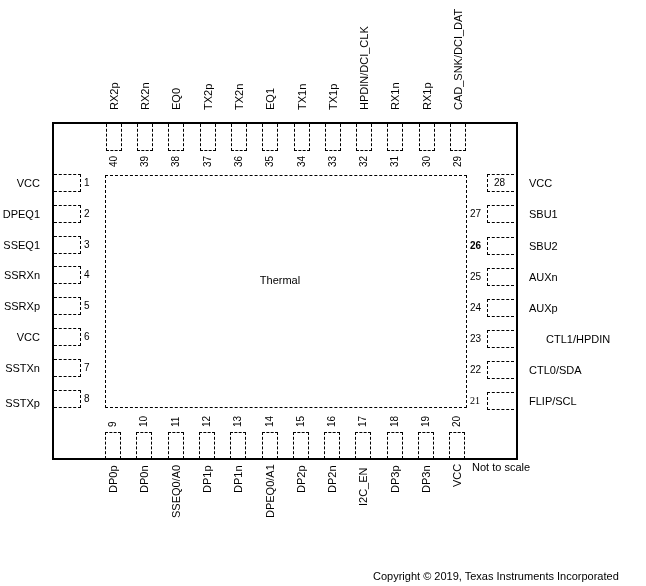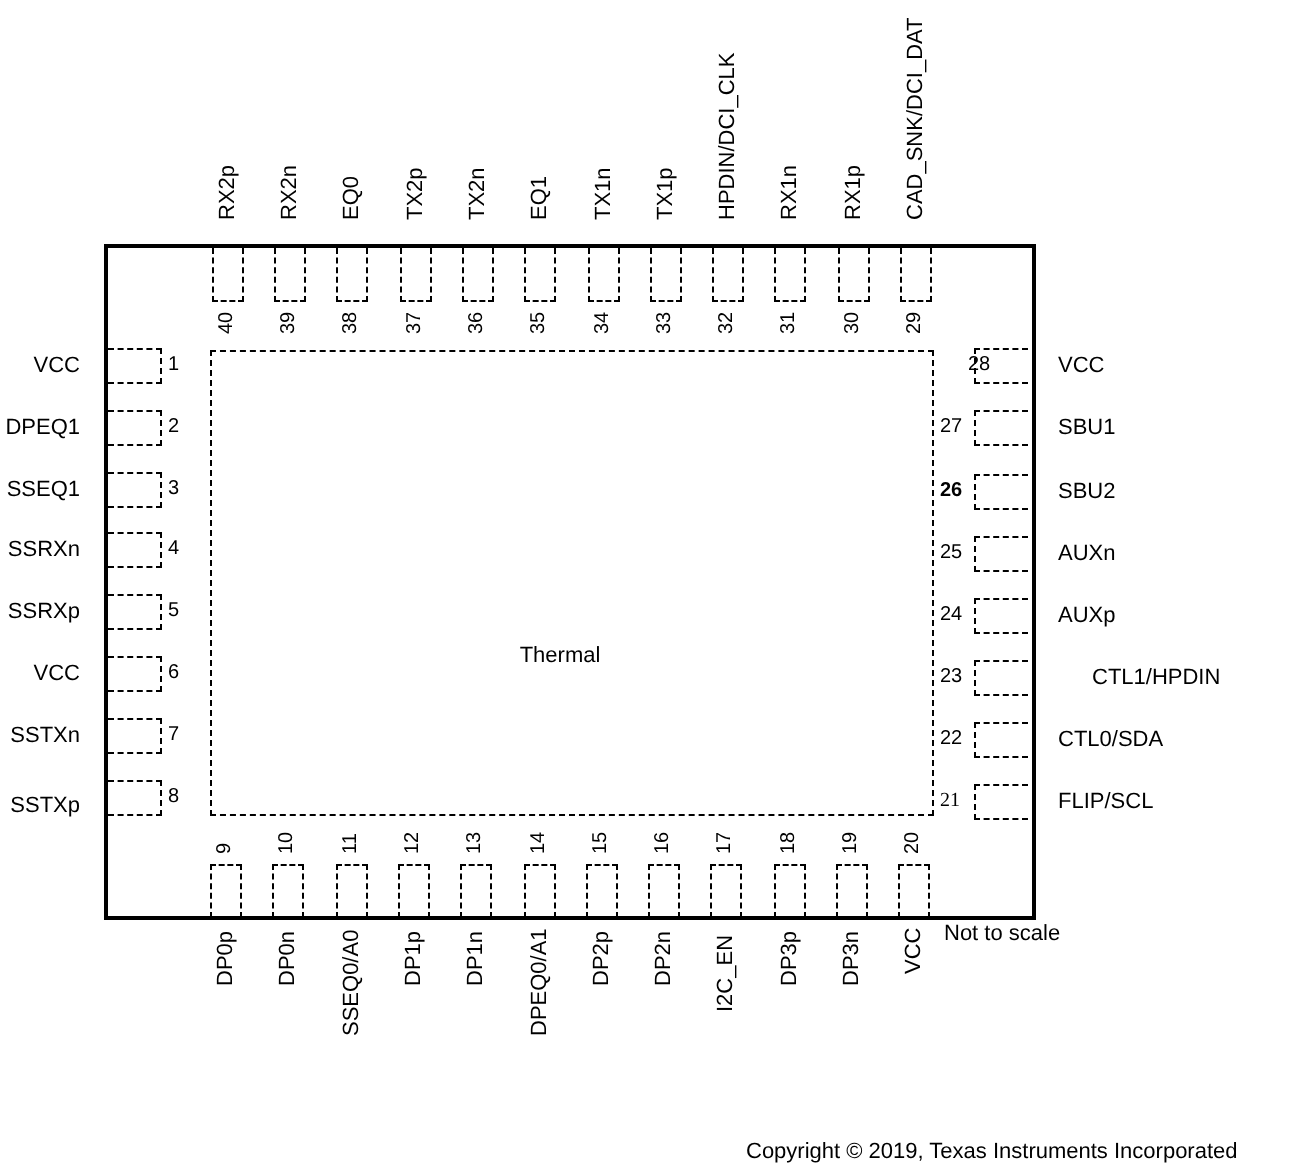--- a/index.html
+++ b/index.html
@@ -13,21 +13,21 @@
                   border:2px solid #000; box-sizing: content-box; }
   .tpad { position:absolute; left:105px; top:175px; width:360px; height:231px;
           border:1px dashed #000; }
   .pad-h { position:absolute; width:26px; height:16px; border:1px dashed #000; }
   .pad-v { position:absolute; width:14px; height:26px; border:1px dashed #000; }
   .pad-h.left { border-left: none; }
   .pad-h.right { border-right: none; }
   .pad-v.top { border-top: none; }
   .pad-v.bottom { border-bottom: none; }
   .tp-text { position:absolute; left:230px; top:270px; width:100px; text-align:center;
-             font-size:11px; line-height:20px;margin-top:48px; }
+             font-size:11px; line-height:20px; }
 </style>
 </head>
 <body>
 
 <div id="diagram">
   <div class="body-outline"></div>
   <div class="tpad"></div>
   <div class="tp-text">
     <div>Thermal</div>
   </div>
@@ -71,21 +71,21 @@
       <div class="pad-h right" style="left:487px; top:267.6px;"></div>
       <div class="abs num" style="left:470px; top:270.6px;">25</div>
       <div class="abs lbl" style="left:529px; top:270.6px;">AUXn</div>
       <div class="pad-h right" style="left:487px; top:236.5px;"></div>
       <div class="abs num" style="left:470px; top:239.5px;font-weight:bold;">26</div>
       <div class="abs lbl" style="left:529px; top:239.5px;">SBU2</div>
       <div class="pad-h right" style="left:487px; top:205.39999999999998px;"></div>
       <div class="abs num" style="left:470px; top:208.39999999999998px;">27</div>
       <div class="abs lbl" style="left:529px; top:208.39999999999998px;">SBU1</div>
       <div class="pad-h right" style="left:487px; top:174.29999999999998px;"></div>
-      <div class="abs num" style="left:484px; top:177.29999999999998px;">28</div>
+      <div class="abs num" style="left:494px; top:177.29999999999998px;">28</div>
       <div class="abs lbl" style="left:529px; top:177.29999999999998px;">VCC</div>
       <div class="pad-v bottom" style="left:105px; top:432px;"></div>
       <div class="abs num vert" style="left:107px; top:427px;">9</div>
       <div class="abs lbl vert" style="left:107px; top:493.2px;">DP0p</div>
       <div class="pad-v bottom" style="left:136.3px; top:432px;"></div>
       <div class="abs num vert" style="left:138.3px; top:427px;">10</div>
       <div class="abs lbl vert" style="left:138.3px; top:493.2px;">DP0n</div>
       <div class="pad-v bottom" style="left:167.6px; top:432px;"></div>
       <div class="abs num vert" style="left:169.6px; top:427px;">11</div>
       <div class="abs lbl vert" style="left:169.6px; top:518.4px;">SSEQ0/A0</div>

